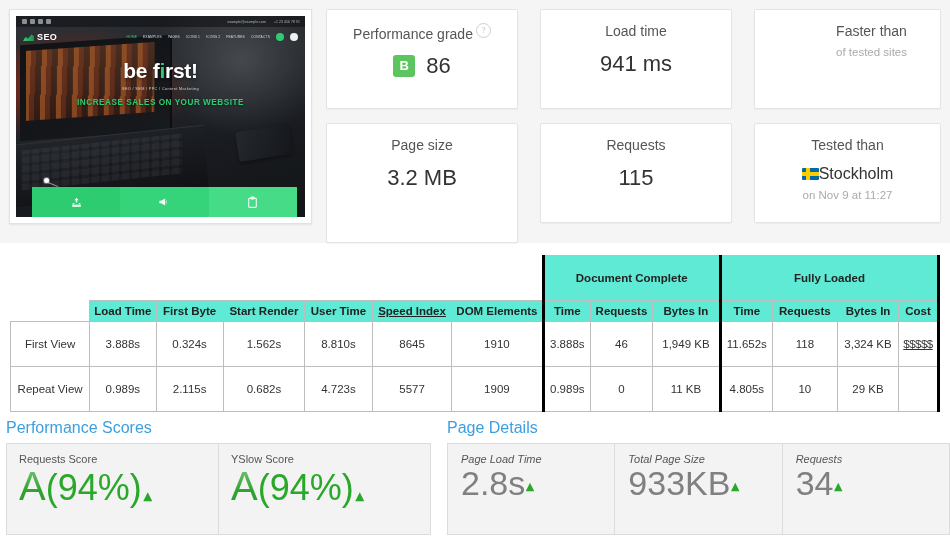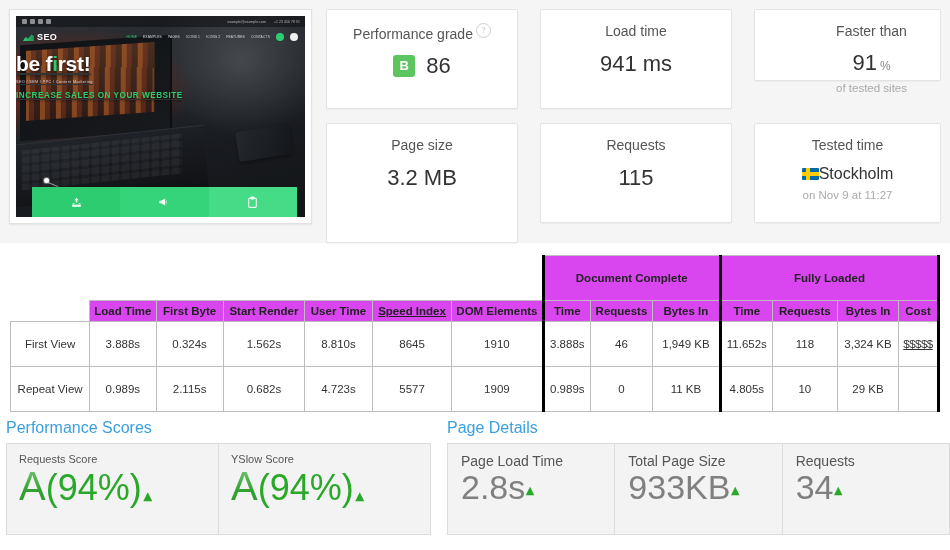--- a/index.html
+++ b/index.html
@@ -96,21 +96,21 @@
   }
   .tlogo-txt{color:#fff;font-size:9px;font-weight:bold;letter-spacing:.4px;}
   .tmenu{display:flex;align-items:center;gap:6px;margin-left:auto;margin-right:7px;}
   .tmenu span{font-size:3.3px;color:#d6d9dc;letter-spacing:.15px;white-space:nowrap;}
   .tmenu span.on{color:#2ecc71;}
   .tbtn{width:8px;height:8px;border-radius:50%;display:inline-block;}
   .tbtn.g{background:#2ecc71;}
   .tbtn.w{background:#f0f0f0;}
 
   .thero{
-    position:absolute;left:0;right:0;top:37px;text-align:left;text-decoration:underline;
+    position:absolute;left:0;right:0;top:44px;text-align:center;
   }
   .thero-h{
     font-size:21px;font-weight:bold;color:#ffffff;letter-spacing:-.3px;
     text-shadow:0 1px 3px rgba(0,0,0,.5);line-height:1;
   }
   .thero-dot{color:#2ecc71;}
   .thero-sub{
     margin-top:6px;font-size:3.8px;color:#cfd3d7;letter-spacing:.35px;
   }
   .thero-cta{
@@ -170,21 +170,21 @@
   .flag:after{content:"";position:absolute;left:4.8px;top:0;width:3.2px;height:12px;background:#fecc00;}
   .city-name{font-size:16px;color:#333;}
 
   
   .tbl-wrap{position:absolute;left:10px;top:255px;width:930px;}
   table.wpt{border-collapse:collapse;font-size:11.5px;color:#333;table-layout:fixed;}
   table.wpt th,table.wpt td{
     border:1px solid #bdbdbd;text-align:center;padding:4px 4px;
     font-weight:normal;vertical-align:middle;
   }
-  table.wpt th{background:#d946ef;font-weight:bold;color:#222;white-space:nowrap;}
+  table.wpt th{background:#5eead4;font-weight:bold;color:#222;white-space:nowrap;}
   table.wpt td{background:#ffffff;height:36px;}
   .rowlab{font-weight:normal;background:#fff !important;color:#333;}
   .nb{border:0 !important;background:transparent !important;}
   .grp{background:#e3e3e3;font-weight:bold;}
   .bl{border-left:3px solid #000 !important;}
   .br{border-right:3px solid #000 !important;}
   .u{text-decoration:underline;}
   .cost a{color:#333;text-decoration:underline;letter-spacing:-.5px;}
 
   
@@ -210,21 +210,21 @@
   .caret{
     display:inline-block;color:#2aa82a;font-size:16px;font-weight:bold;
     vertical-align:middle;margin-left:2px;
   }
   .pd-box{
     position:absolute;background:#f3f3f3;border:1px solid #dcdcdc;
     box-sizing:border-box;display:flex;
   }
   .pd-cell{flex:1;padding:9px 0 0 13px;box-sizing:border-box;}
   .pd-cell + .pd-cell{border-left:1px solid #dcdcdc;}
-  .pd-lab{font-size:14px;color:#555;}
+  .pd-lab{font-size:11px;color:#555;font-style:italic;}
   .pd-val{font-size:34px;color:#808080;line-height:42px;white-space:nowrap;margin-top:-3px;}
   .pd-caret{color:#2aa82a;font-size:15px;font-weight:bold;vertical-align:middle;margin-left:1px;}
 </style>
 </head>
 <body>
 
 <div id="root">
 
   <div class="top-panel">
 
@@ -306,40 +306,37 @@
         <span class="grade-badge">B</span>
         <span class="grade-num">86</span>
       </div>
     </div>
 
     <div class="card" style="left:540px;top:9px;width:192px;height:100px;">
       <div class="card-title">Load time</div>
       <div class="card-big">941 ms</div>
     </div>
 
-    <div class="card" style="left:754px;top:9px;width:187px;height:72px;padding-left:48px;">
+    <div class="card" style="left:754px;top:9px;width:187px;height:100px;padding-left:48px;">
       <div class="card-title">Faster than</div>
-      <div class="pct-row">
-        <span class="pct-num">91</span><span class="pct-sym">%</span>
-      </div>
       <div class="card-note">of tested sites</div>
     </div>
 
     <div class="card" style="left:326px;top:123px;width:192px;height:120px;">
       <div class="card-title">Page size</div>
       <div class="card-big">3.2 MB</div>
     </div>
 
     <div class="card" style="left:540px;top:123px;width:192px;height:100px;">
       <div class="card-title">Requests</div>
       <div class="card-big">115</div>
     </div>
 
     <div class="card" style="left:754px;top:123px;width:187px;height:100px;">
-      <div class="card-title">Tested time</div>
+      <div class="card-title">Tested than</div>
       <div class="city-row">
         <span class="flag"></span>
         <span class="city-name">Stockholm</span>
       </div>
       <div class="card-note">on Nov 9 at 11:27</div>
     </div>
   </div>
 
   <div class="tbl-wrap">
     <table class="wpt">

